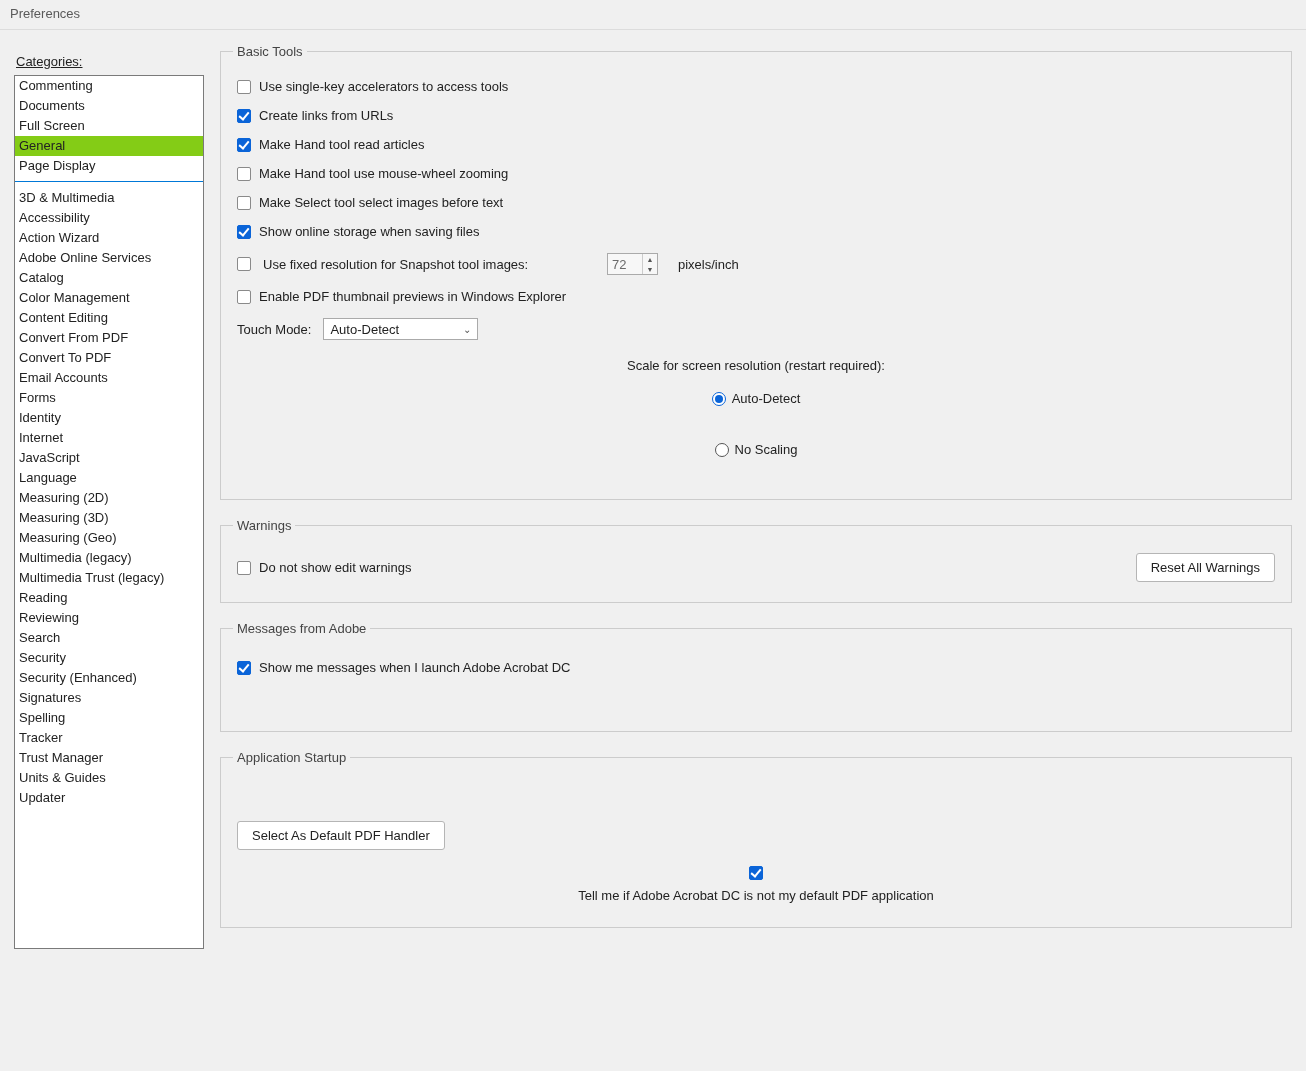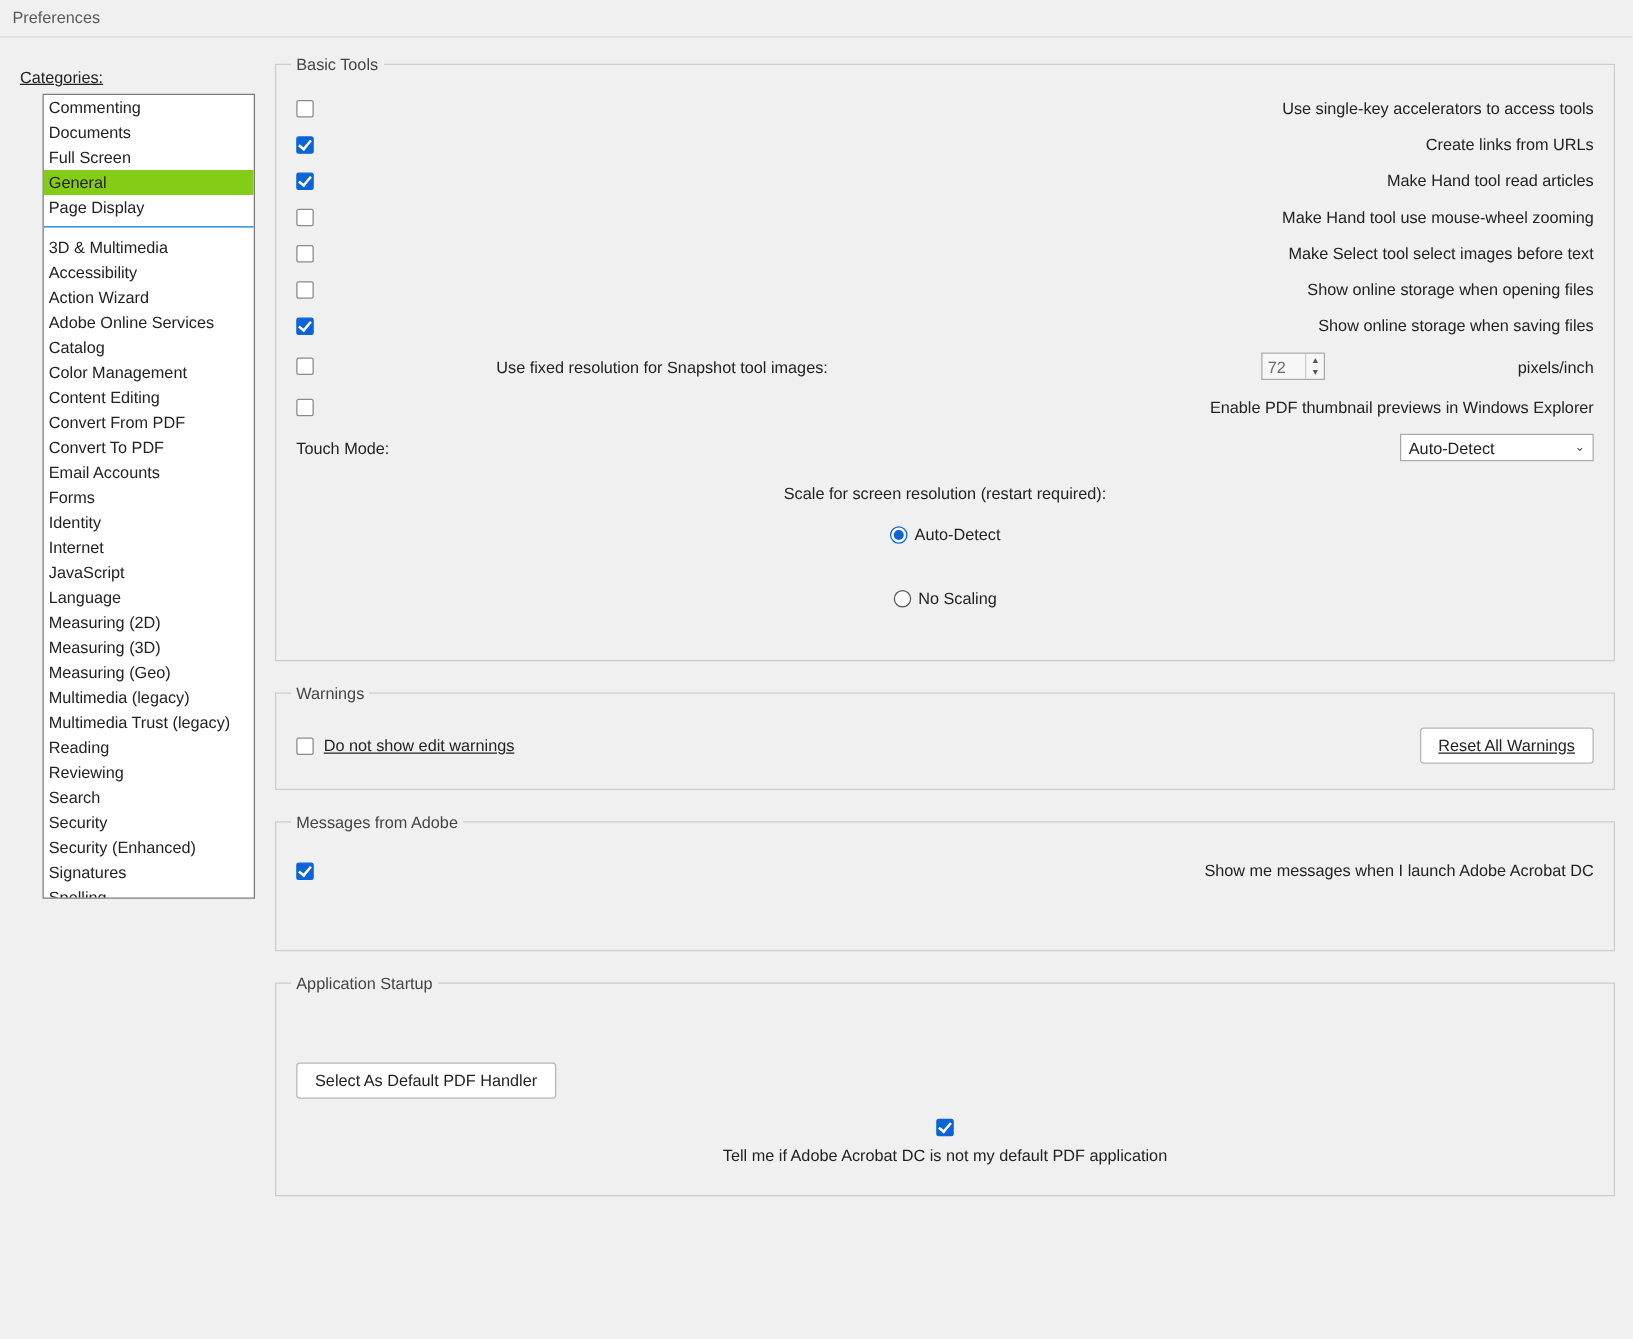--- a/index.html
+++ b/index.html
@@ -32,23 +32,22 @@
   }
   .sidebar-label {
     font-size: 13px;
     color: #222;
     margin: 10px 0 6px 2px;
     text-decoration: underline;
   }
   .categories-box {
     border: 1px solid #7a7a7a;
     background: #fff;
-    height: 644px;
+    height: 874px;
     overflow: hidden;
-    margin-left: 20px;
   }
   .cat-item {
     padding: 1px 4px;
     line-height: 18px;
     font-size: 13px;
     cursor: default;
     white-space: nowrap;
   }
   .cat-item.selected {
     background: #84cc16;
@@ -72,21 +71,20 @@
     font-size: 13px;
     color: #444;
     padding: 0 4px;
     margin-left: -4px;
   }
   .row {
     display: flex;
     align-items: center;
     gap: 8px;
     margin: 6px 0 14px 0;
-    justify-content: space-between;
   }
   .chk {
     width: 14px;
     height: 14px;
     border: 1px solid #8a8a8a;
     border-radius: 2px;
     background: #fff;
     display: inline-flex;
     align-items: center;
     justify-content: center;
@@ -190,21 +188,20 @@
     border-radius: 3px;
     padding: 6px 14px;
     font-size: 13px;
     cursor: pointer;
     display: inline-block;
   }
   .warnings-row {
     display: flex;
     justify-content: space-between;
     margin-top: 6px;
-    text-decoration: underline;
   }
   .startup-inner { }
   .inline-label { display:inline-block; }
 </style>
 </head>
 <body>
 
 <div class="window">
   <div class="titlebar">Preferences</div>
 
@@ -272,24 +269,20 @@
         </div>
         <div class="row">
           <span class="chk"></span>
           <span class="lbl">Make Hand tool use mouse-wheel zooming</span>
         </div>
         <div class="row">
           <span class="chk"></span>
           <span class="lbl">Make Select tool select images before text</span>
         </div>
         <div class="row">
-          <span class="chk"></span>
-          <span class="lbl">Show online storage when opening files</span>
-        </div>
-        <div class="row">
           <span class="chk checked"></span>
           <span class="lbl">Show online storage when saving files</span>
         </div>
 
         <div class="row" style="gap:12px;">
           <span class="chk"></span>
           <span class="lbl" style="width:290px;">Use fixed resolution for Snapshot tool images:</span>
           <span style="width:30px;"></span>
           <span class="spinbox">
             <input type="text" disabled="" value="72" style="">

